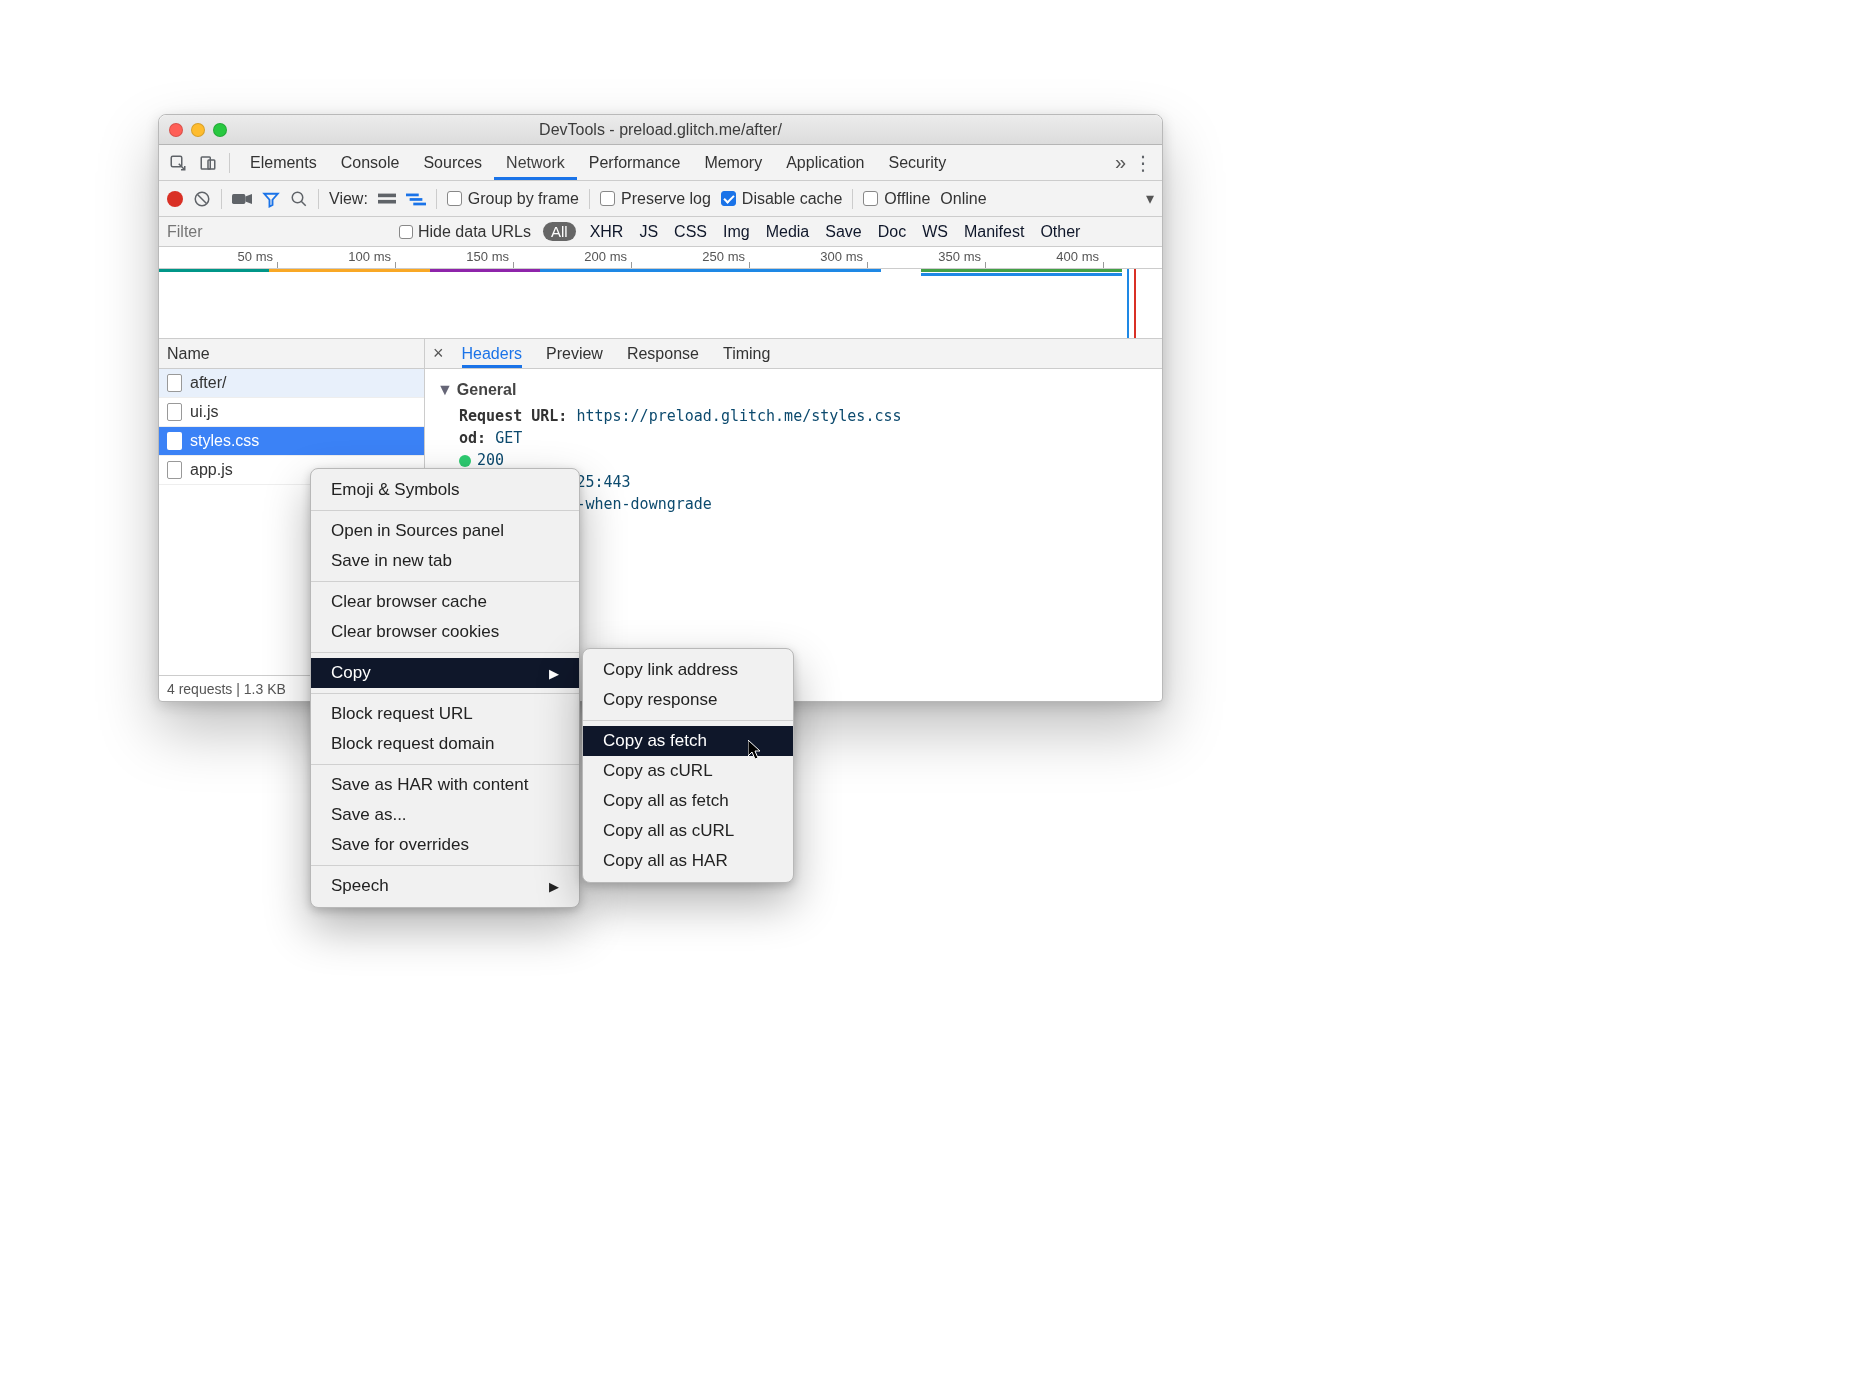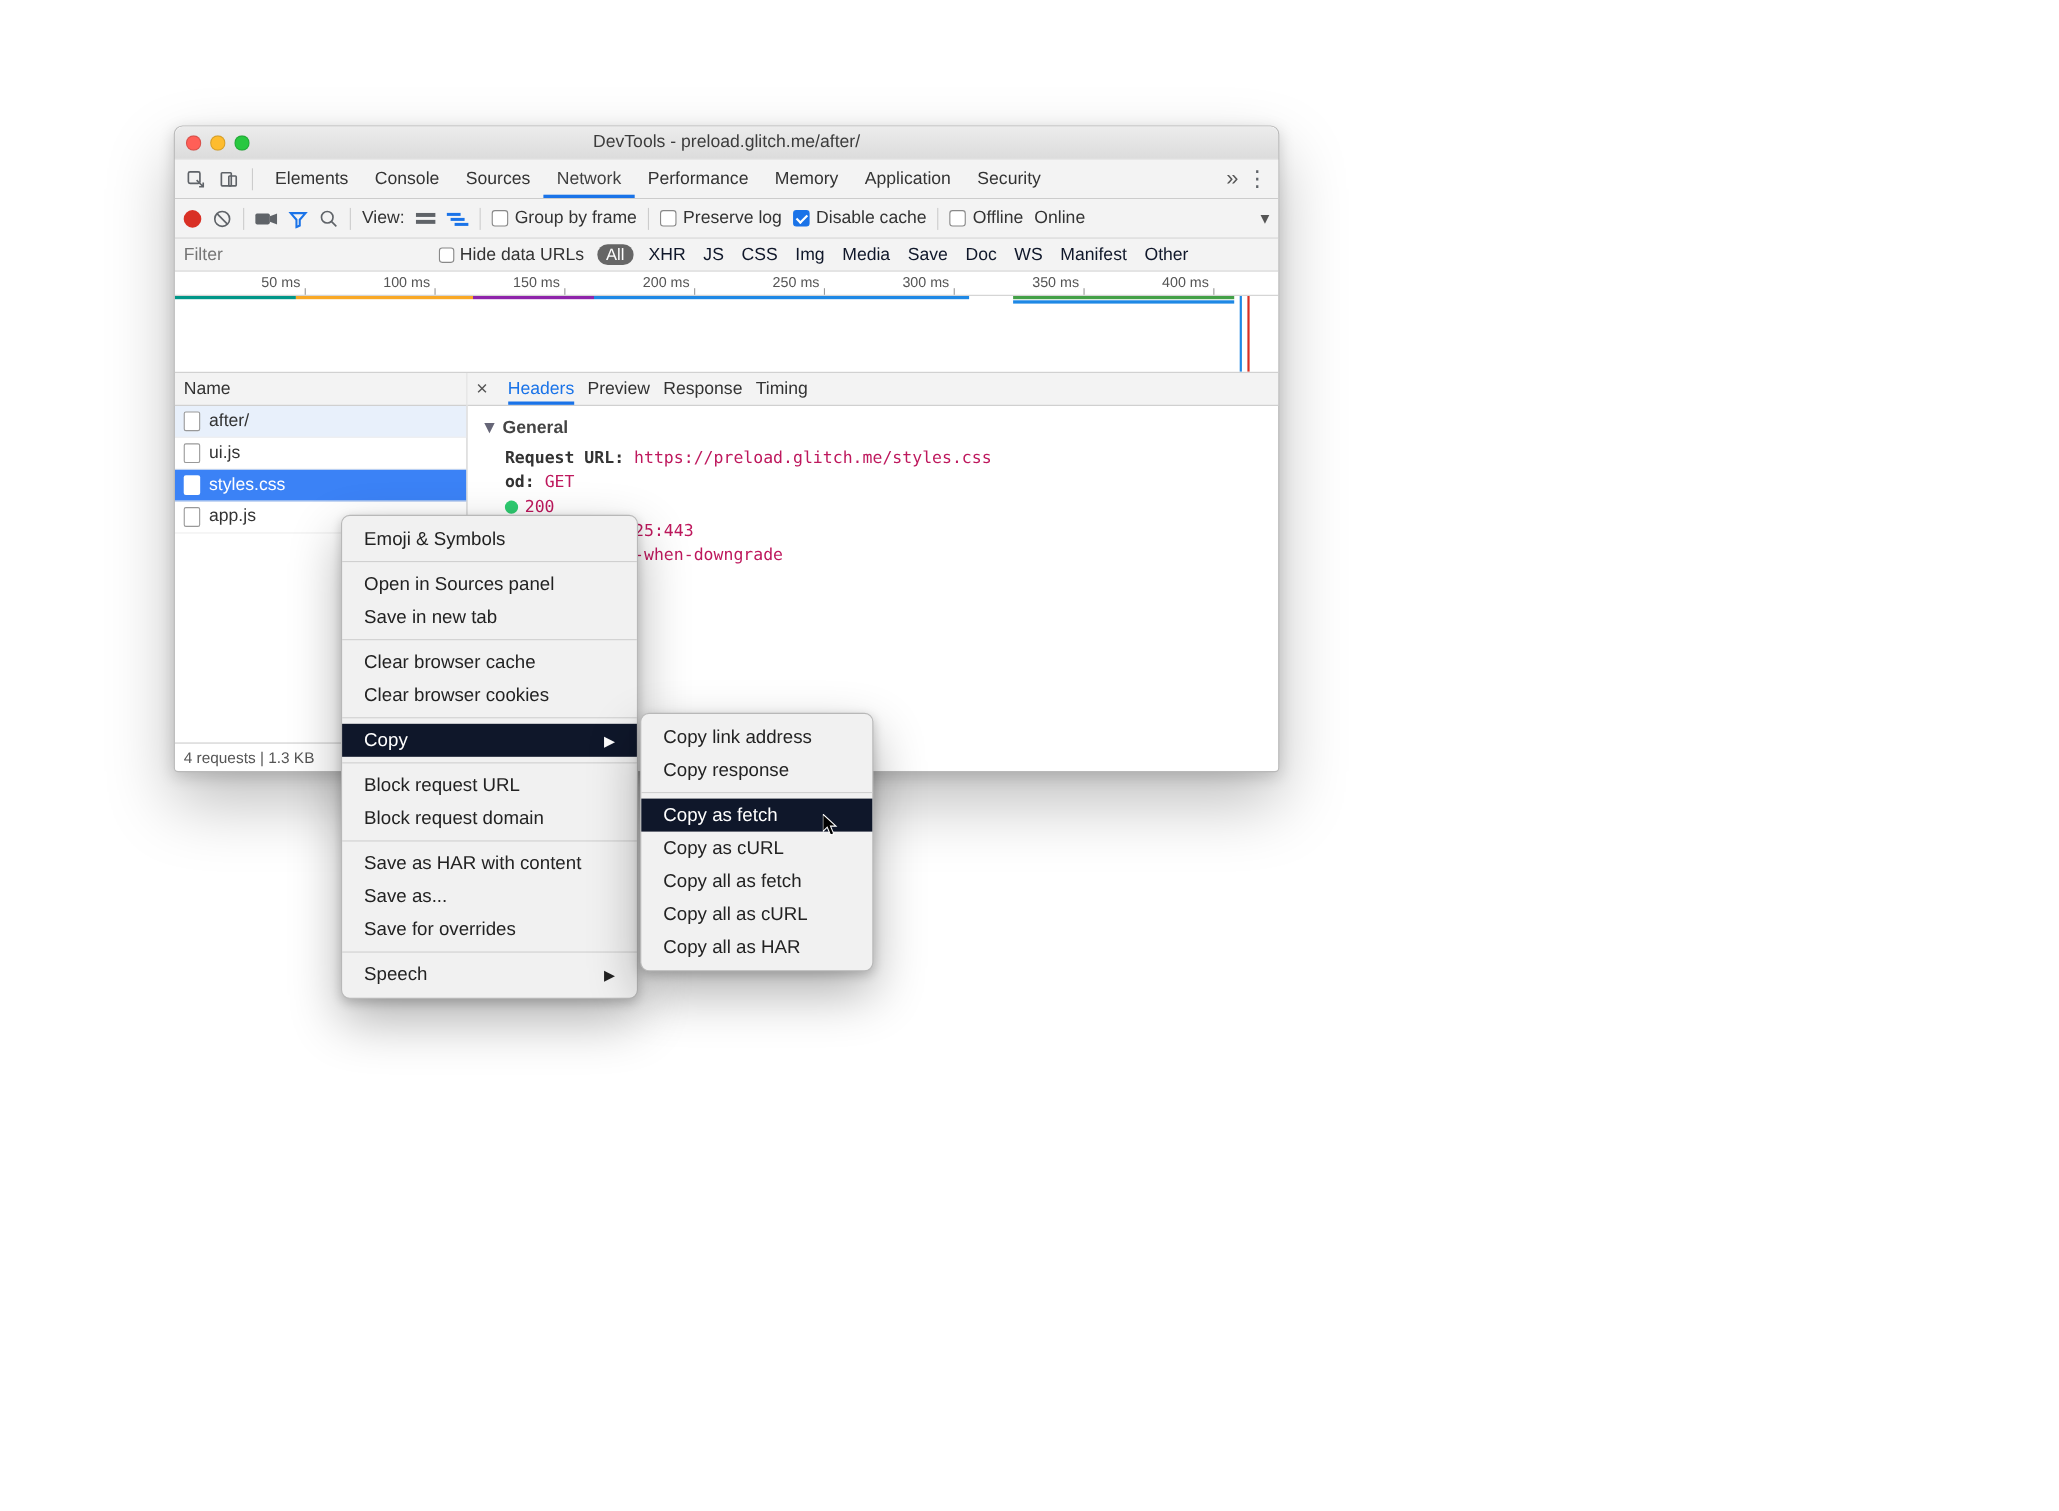--- a/index.html
+++ b/index.html
@@ -115,21 +115,21 @@
   .details{flex:1;display:flex;flex-direction:column;min-width:0;}
   .dtabs{height:30px;background:#f3f3f3;border-bottom:1px solid #ccc;display:flex;align-items:center;gap:18px;padding:0 8px;font-size:16px;color:#333;}
   .dtabs .close{font-size:18px;color:#555;}
   .dtabs .dtab{height:100%;display:flex;align-items:center;}
   .dtabs .dtab.active{border-bottom:3px solid #1a73e8;color:#1a73e8;padding-top:3px;}
   .body{flex:1;overflow:auto;padding:8px 12px;font-size:16px;}
   .section-title{color:#444;font-weight:600;margin:4px 0 8px;}
   .section-title .tri{display:inline-block;transform:rotate(0deg);margin-right:4px;color:#667;}
   .kv{margin:4px 0 4px 22px;font-family:ui-monospace,Menlo,monospace;font-size:15px;}
   .kv .k{font-weight:700;color:#333;}
-  .kv .v{color:#be185d;}
+  .kv .v{color:#0c4a6e;}
   .status-dot{display:inline-block;width:12px;height:12px;border-radius:50%;background:#2ecc71;vertical-align:middle;margin-right:6px;}
 
   
   .menu{position:absolute;background:#f1f1f1;border:1px solid #b8b8b8;border-radius:8px;box-shadow:0 20px 46px rgba(0,0,0,0.3),0 3px 10px rgba(0,0,0,0.2);padding:6px 0;font-size:17px;color:#222;}
   .menu .mi{height:30px;display:flex;align-items:center;padding:0 20px;justify-content:space-between;gap:30px;white-space:nowrap;}
   .menu .mi.sel{background:#0f172a;color:#fff;}
   .menu .msep{height:1px;background:#d0d0d0;margin:5px 0;}
   .menu .arrow{font-size:13px;color:#222;}
   .menu .mi.sel .arrow{color:#fff;}
 
@@ -303,21 +303,21 @@
           <div class="row">
             <span class="docicon"></span>
             <span>app.js</span>
           </div>
         </div>
       <div class="foot">4 requests | 1.3 KB</div>
     </div>
     <div class="details">
       <div class="dtabs">
         <span class="close">×</span>
-        <span id="dtabs-host" style="display:flex;gap:12px;height:100%;">
+        <span id="dtabs-host" style="display:flex;gap:24px;height:100%;">
             <span class="dtab active">Headers</span>
             <span class="dtab">Preview</span>
             <span class="dtab">Response</span>
             <span class="dtab">Timing</span>
           </span>
       </div>
       <div class="body">
         <div class="section-title"><span class="tri">▼</span><span>General</span></div>
         <div class="kv"><span class="k">Request URL:</span> <span class="v">https://preload.glitch.me/styles.css</span></div>
         <div class="kv"><span class="k">od:</span> <span class="v">GET</span></div>

